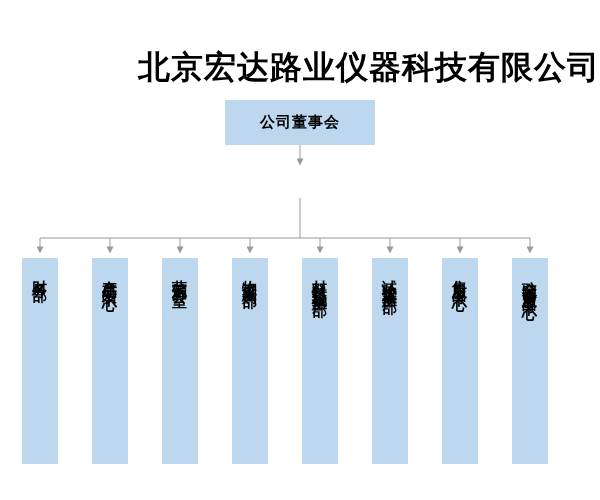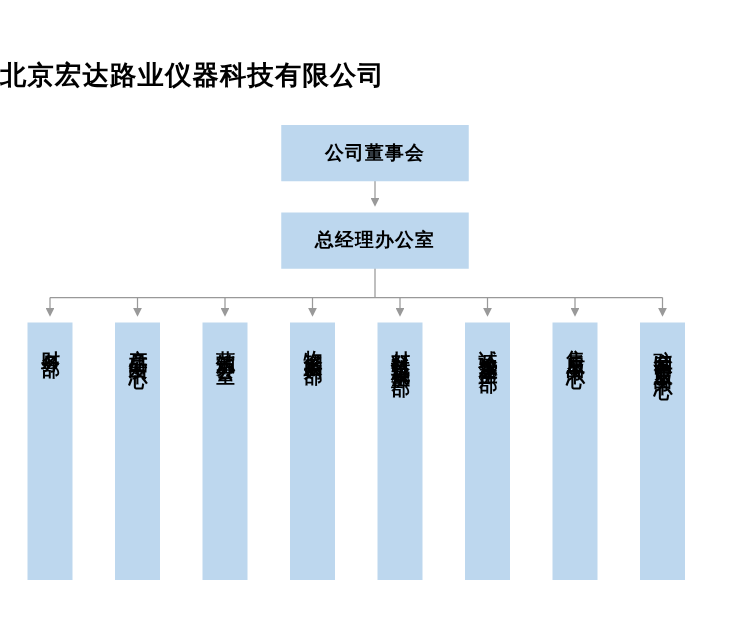--- a/index.html
+++ b/index.html
@@ -11,22 +11,22 @@
     height: 500px;
     background: #ffffff;
     overflow: hidden;
   }
 
   .chart-title {
     position: absolute;
     top: 46px;
     left: 0;
     width: 600px;
-    text-align: left;
-    font-size: 21px;
+    text-align: right;
+    font-size: 32px;
     font-weight: bold;
     letter-spacing: 1px;
     color: var(--text, #000);
   }
 
   .hnode {
     position: absolute;
     left: 225px;
     width: 150px;
     height: 45px;
@@ -105,23 +105,20 @@
     <line x1="320" y1="238" x2="320" y2="252" marker-end="url(#arrow)"></line>
     <line x1="390" y1="238" x2="390" y2="252" marker-end="url(#arrow)"></line>
     <line x1="460" y1="238" x2="460" y2="252" marker-end="url(#arrow)"></line>
     <line x1="530" y1="238" x2="530" y2="252" marker-end="url(#arrow)"></line>
   </svg>
 
   <div class="hnode board">
     <span>公司董事会</span>
   </div>
 
-  <div class="hnode gm">
-    <span>总经理办公室</span>
-  </div>
 
   <div class="dept d1">
     <span>财务部</span>
   </div>
   <div class="dept d2">
     <span>产品研发中心</span>
   </div>
   <div class="dept d3">
     <span>营销办公室</span>
   </div>

